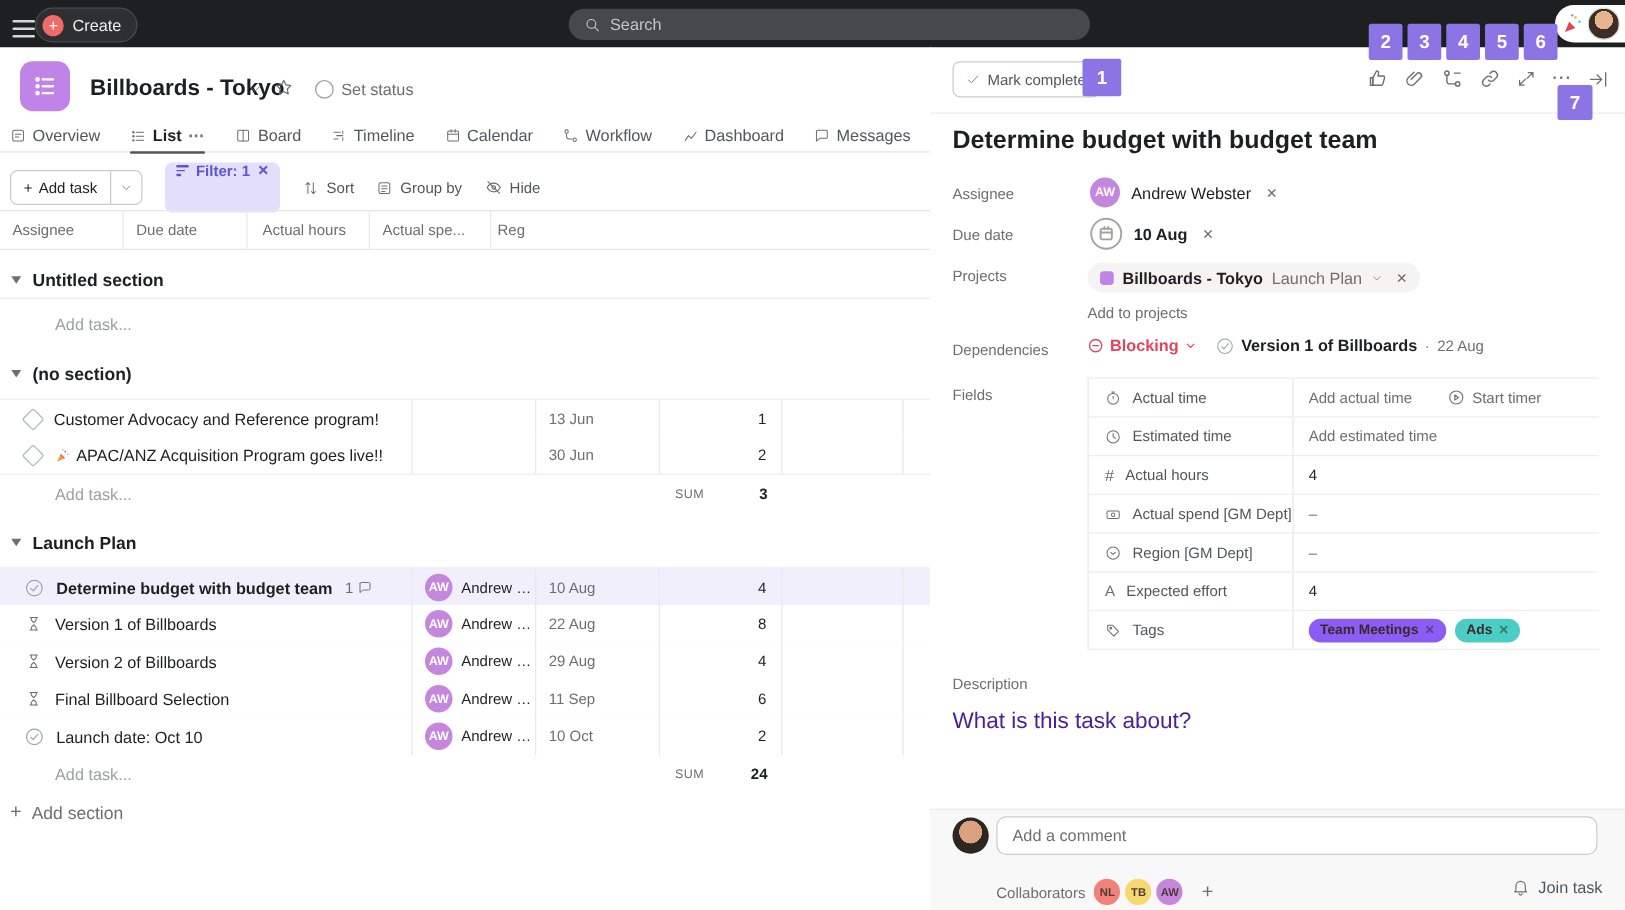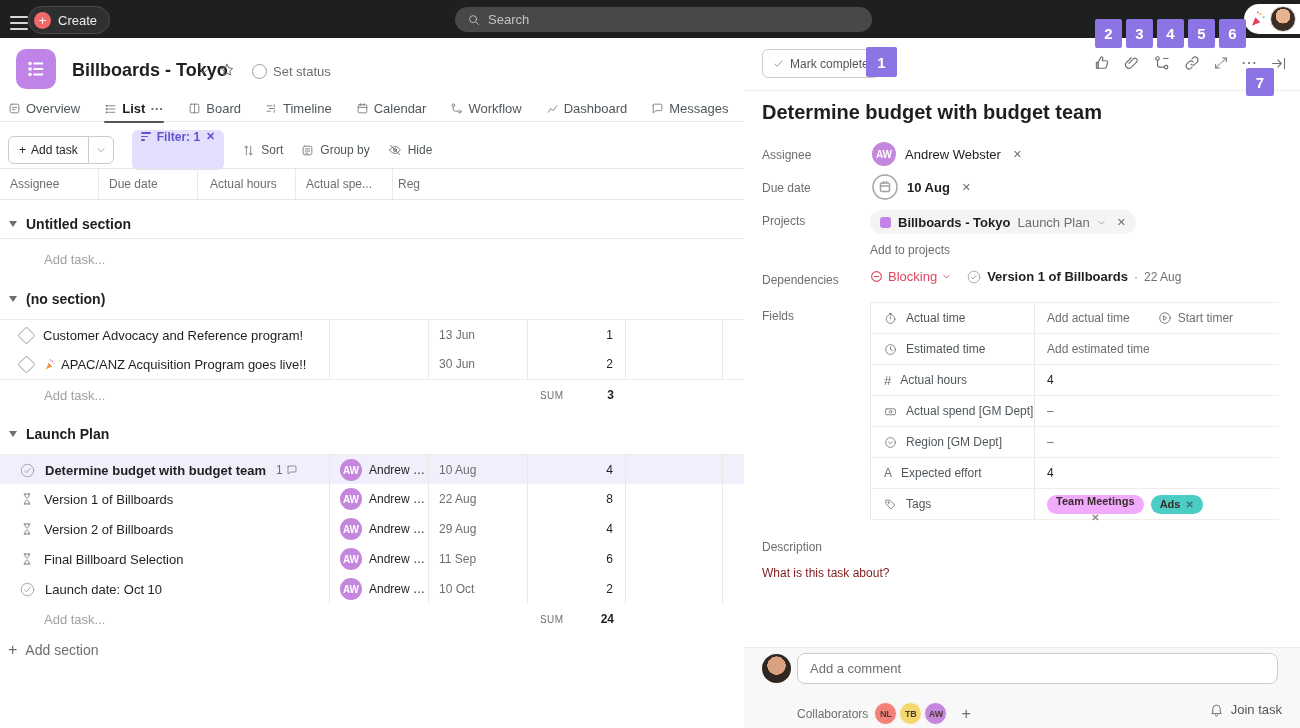--- a/index.html
+++ b/index.html
@@ -68,21 +68,21 @@
            display:flex;align-items:center;gap:6px;padding:0 10px;font-size:12px;color:#50575b}
   .rp-icons{position:absolute;left:349px;top:16px;display:flex;align-items:center;gap:12px}
   .rp-title{position:absolute;left:18px;top:63px;font-size:20px;font-weight:600}
   .mlabel{position:absolute;left:18px;color:#6d6e6f;font-size:12px}
   .xicon{color:#6d6e6f;font-size:11px;margin-left:12px;cursor:pointer}
   .metaval{position:absolute;display:flex;align-items:center}
   .aw24{width:24px;height:24px;border-radius:50%;background:#c586dd;color:#fff;font-size:10px;font-weight:700;display:flex;align-items:center;justify-content:center}
   .projpill{position:absolute;left:126px;top:172px;height:24px;background:#f6f4f3;border-radius:12px;display:flex;align-items:center;gap:7px;padding:0 10px;font-size:13px}
   .projsq{width:11px;height:11px;border-radius:3px;background:#c083e8}
   .linkish{color:#6d6e6f;font-size:12px;cursor:pointer}
-  .blocking{color:#e2445c;font-weight:400;font-size:13px;display:flex;align-items:center;gap:5px}
+  .blocking{color:#e2445c;font-weight:700;font-size:13px;display:flex;align-items:center;gap:5px}
   .fieldtable{position:absolute;left:126px;top:264px;width:408px;border-left:1px solid #ebe8e6;border-top:1px solid #f0edeb}
   .frow{display:flex;height:30px;border-bottom:1px solid #f0edeb;font-size:12px;align-items:center}
   .fname{width:164px;border-right:1px solid #ebe8e6;height:100%;display:flex;align-items:center;gap:9px;padding-left:13px;box-sizing:border-box;color:#50575b}
   .fval{flex:1;padding-left:12px;display:flex;align-items:center;gap:10px}
   .tagpill{height:19px;border-radius:10px;display:flex;align-items:center;gap:5px;padding:0 9px;font-size:11px;color:#3a2a28;font-weight:600}
   .tagx{font-size:10px;opacity:.55}
   .rp-footer{position:absolute;left:0;top:609px;width:556px;height:81px;background:#f9f8f8;border-top:1px solid #efedec}
   .cavatar{position:absolute;left:18px;top:6px;width:29px;height:29px;border-radius:50%;background:radial-gradient(circle at 50% 40%,#d9a17e 0 40%,#2e2620 41% 100%)}
   .cinput{position:absolute;left:53px;top:5px;width:481px;height:31px;background:#fff;border:1px solid #cfcbcb;border-radius:8px;
           display:flex;align-items:center;padding-left:12px;box-sizing:border-box;color:#6d6e6f;font-size:13px}
@@ -616,34 +616,34 @@
     </div>
     <div class="frow">
       <div class="fname">
           <svg class="ic" width="13" height="13" viewBox="0 0 24 24">
             <path d="M4 4h7l9 9-7 7-9-9z"></path>
             <circle cx="8.5" cy="8.5" r="1.3"></circle>
           </svg>
           <span>Tags</span>
         </div>
       <div class="fval" style="gap:7px">
-        <span class="tagpill" style="background: #f0abfc; flex-direction: column;">
+        <span class="tagpill" style="background: #8b5cf6;">
           <span>Team Meetings</span>
             <span class="tagx">✕</span>
         </span>
         <span class="tagpill" style="background: rgb(75, 204, 196);">
           <span>Ads</span>
             <span class="tagx">✕</span>
         </span>
       </div>
     </div>
   </div>
 
   <div class="mlabel" style="top:502px">Description</div>
-  <div class="abs" style="left:18px;top:528px;color:#7f1d1d;font-size:12px">What is this task about?</div>
+  <div class="abs" style="left:18px;top:528px;color:#4c1d95;font-size:18px">What is this task about?</div>
 
   <div class="rp-footer">
     <div class="cavatar"></div>
     <div class="cinput">
         <span>Add a comment</span>
       </div>
     <div class="collab">
       <span style="">Collaborators</span>
       <span class="col-av" style="background: rgb(242, 129, 122);">NL</span>
       <span class="col-av" style="margin-left: -4px; background: rgb(245, 217, 110);">TB</span>

